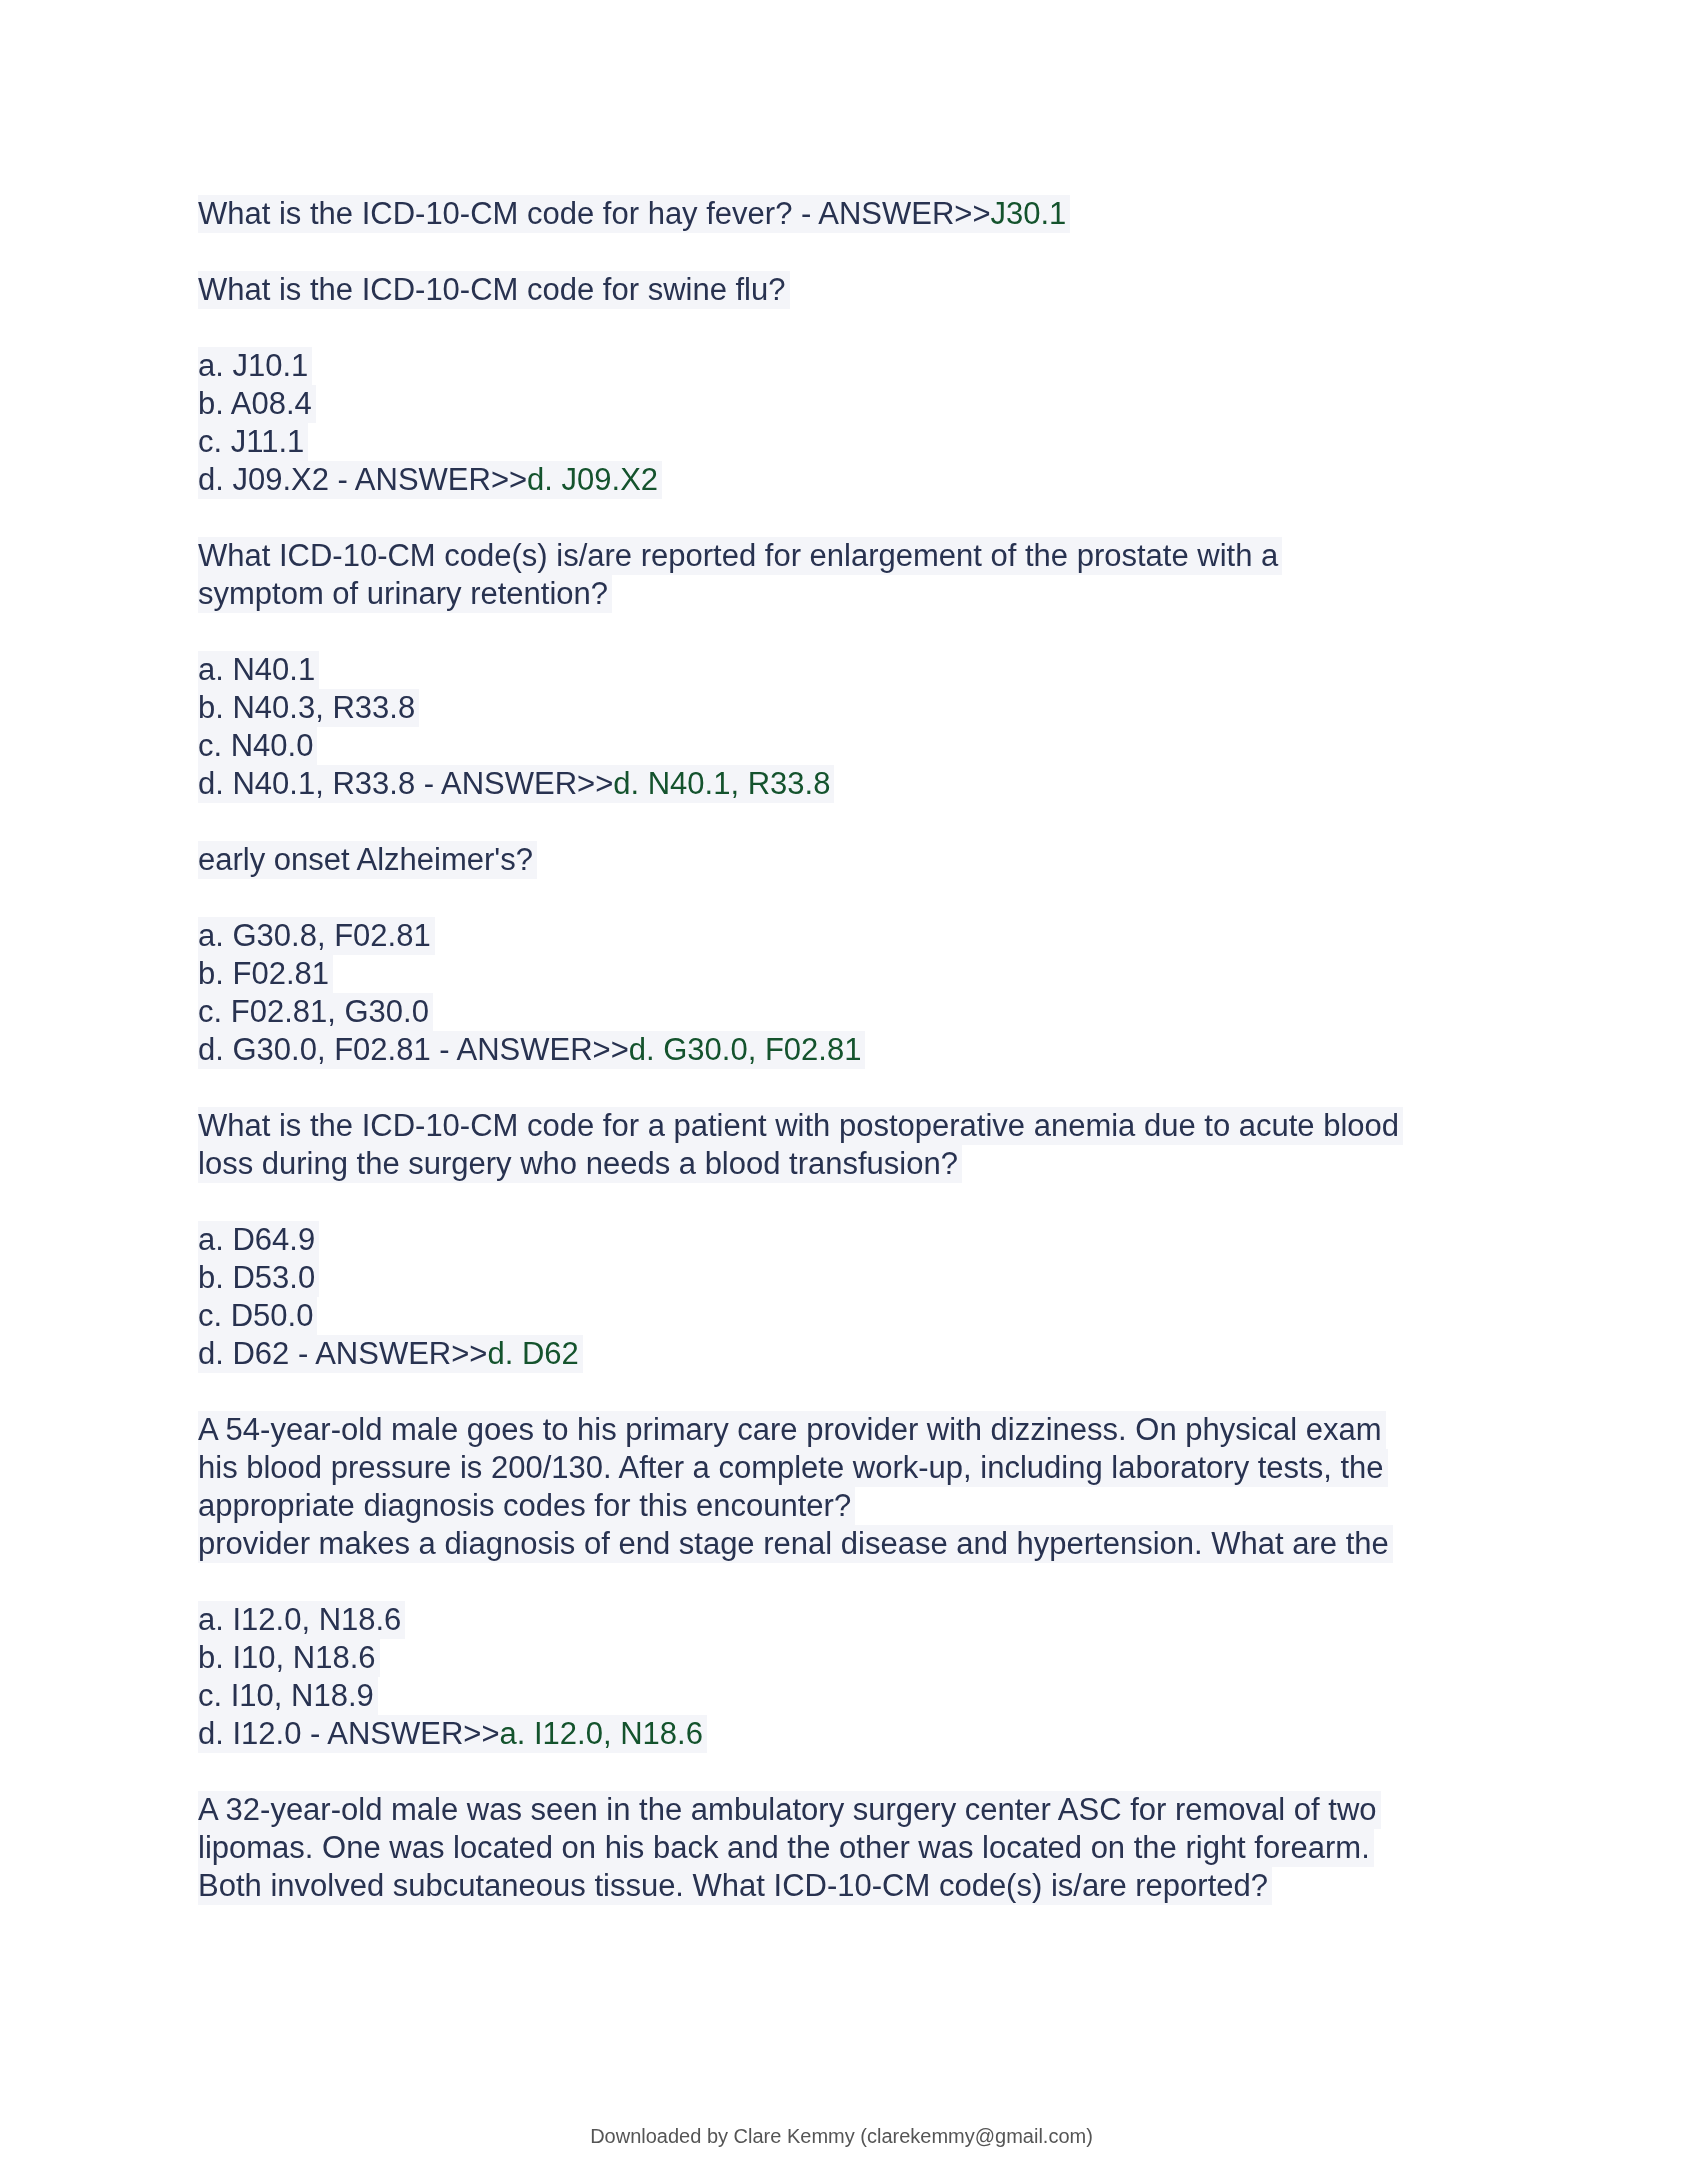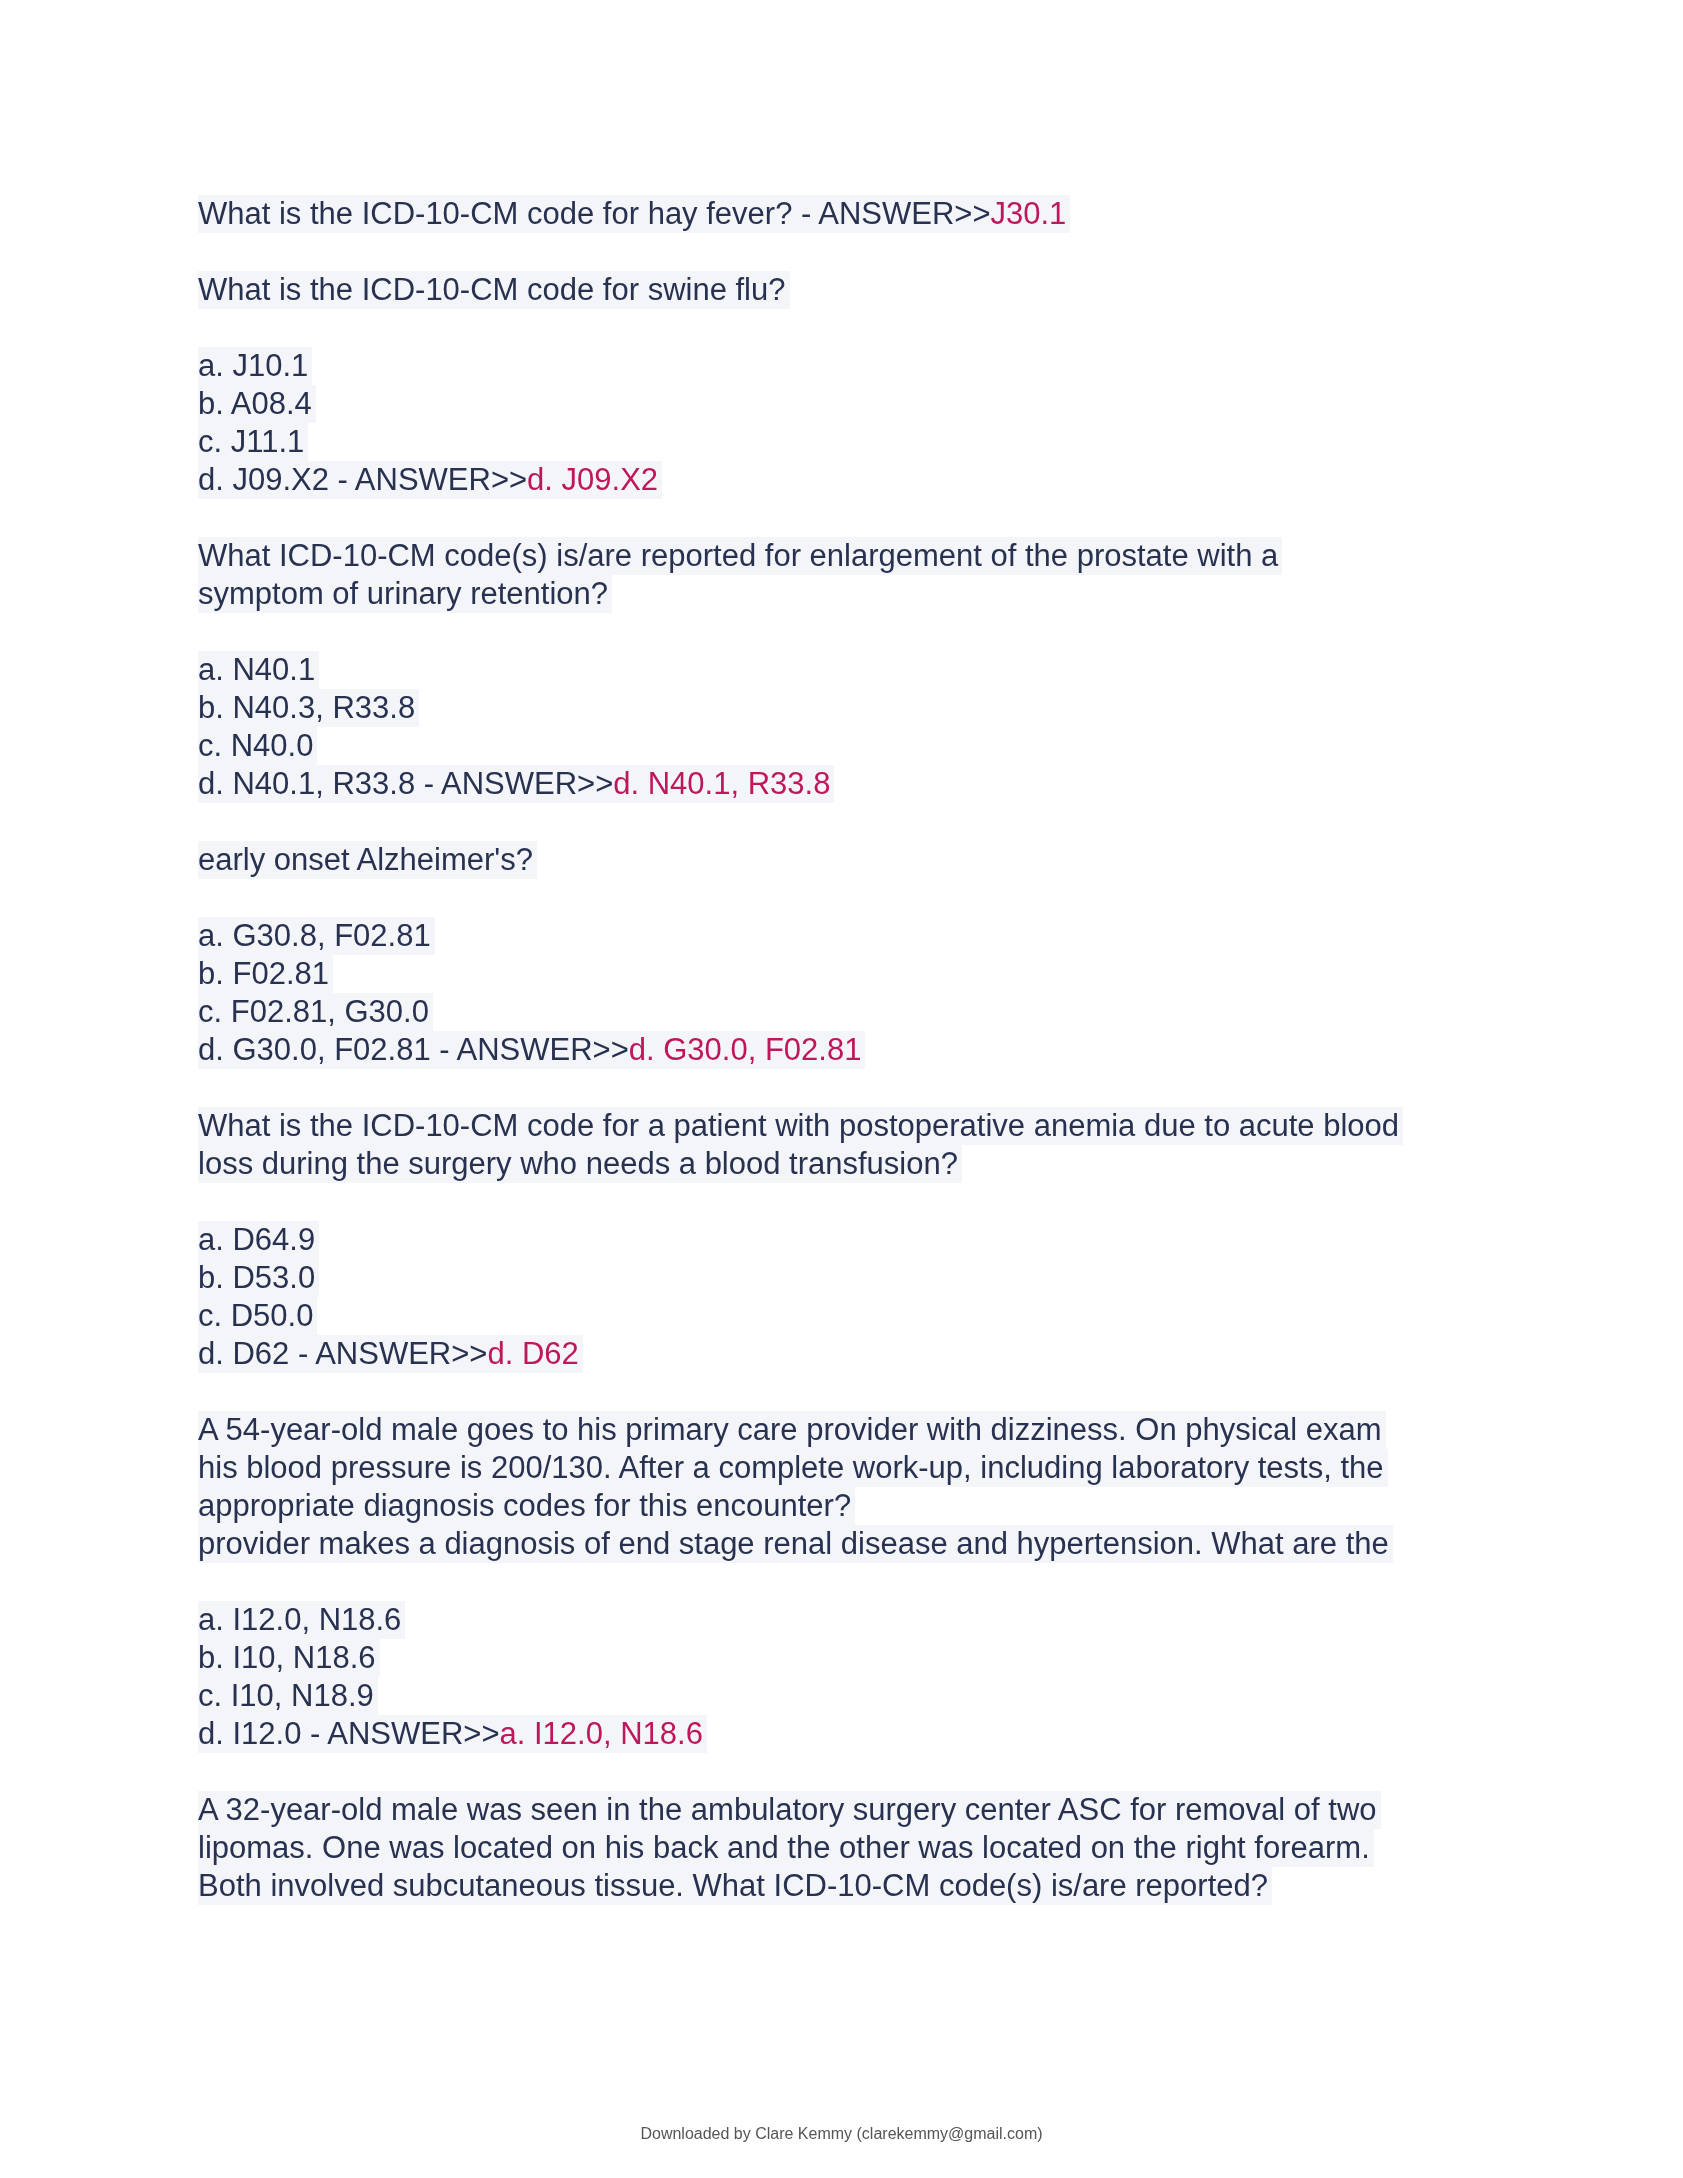--- a/index.html
+++ b/index.html
@@ -5,25 +5,25 @@
   html, body { margin: 0; padding: 0; }
   body {
     width: 1683px; height: 2178px; background: #ffffff; position: relative;
     font-family: "Liberation Sans", sans-serif; color: #283250;
   }
   .page { position: absolute; left: 198px; top: 195px; width: 1287px; }
   .line {
     display: block; width: fit-content; font-size: 31px; line-height: 38px;
     background: #f4f5f9; padding-right: 4px; white-space: nowrap;
   }
-  .ans { color: #be185d; }
+  .ans { color: #14532d; }
   .gap { height: 38px; }
   .footer {
     position: absolute; top: 2125px; left: 0; width: 1683px; text-align: center;
-    font-size: 16px; color: #555555;
+    font-size: 20px; color: #555555;
   }
 </style>
 </head>
 <body>
 
 <div class="page">
 
   <div>
     <span class="line"><span>What is the ICD-10-CM code for hay fever? - ANSWER&gt;&gt;</span><span class="ans">J30.1</span></span>
   </div>

